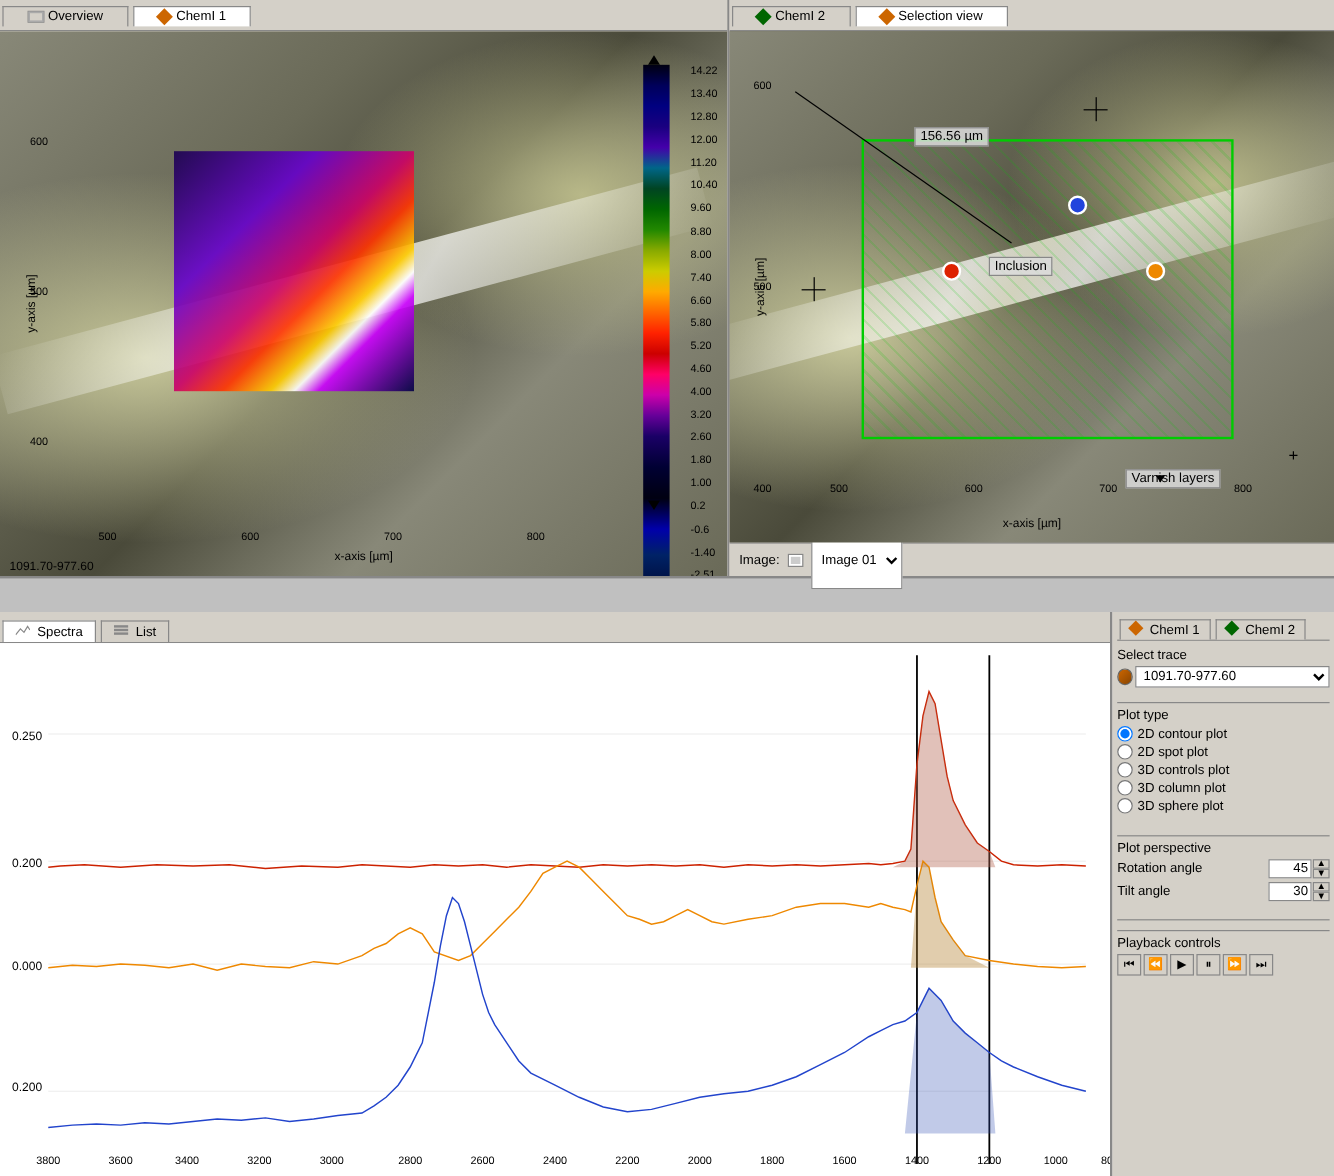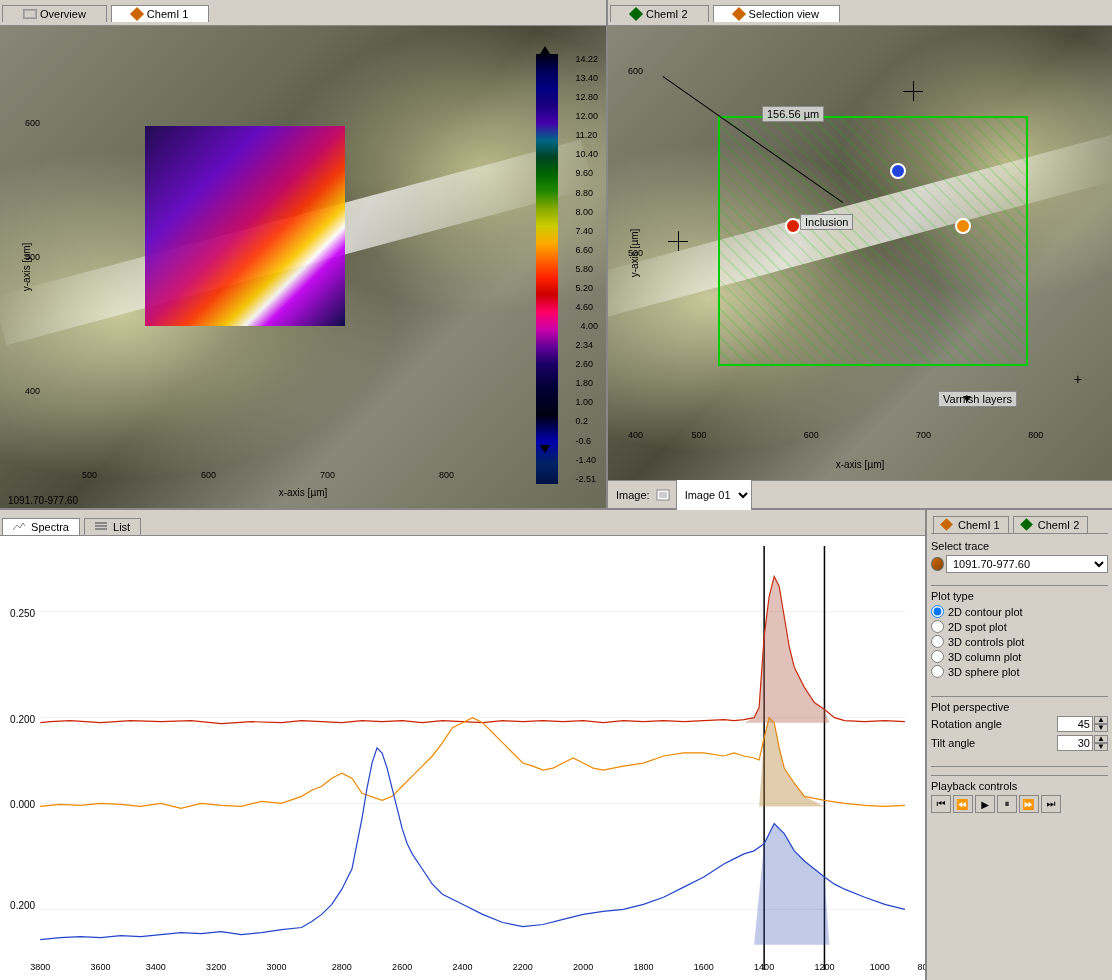--- a/index.html
+++ b/index.html
@@ -38,21 +38,21 @@
     
     .measure-label { position: absolute; font-size: 11px; background: rgba(220,220,220,0.85); border: 1px solid #888; padding: 1px 4px; }
     .varnish-label { position: absolute; font-size: 11px; background: rgba(220,220,220,0.85); border: 1px solid #888; padding: 1px 4px; }
     
     
     .crosshair { position: absolute; width: 20px; height: 20px; }
     .crosshair::before { content: ''; position: absolute; left: 50%; top: 0; width: 1px; height: 100%; background: #000; }
     .crosshair::after { content: ''; position: absolute; top: 50%; left: 0; width: 100%; height: 1px; background: #000; }
     
     
-    .bottom-row { display: flex; flex-direction: row; flex: 1; height: 470px; }
+    .bottom-row { display: flex; flex-direction: row; flex: 1; height: 470px; margin-top: 28px; }
     
     
     .spectra-panel { flex: 1; background: #fff; display: flex; flex-direction: column; border-right: 2px solid #888; }
     .spectra-tabs { display: flex; background: #d4d0c8; border-bottom: 1px solid #888; height: 26px; align-items: flex-end; }
     .spectra-tab { padding: 2px 10px; border: 1px solid #888; background: #d4d0c8; cursor: pointer; margin: 2px 2px 0; border-bottom: none; font-size: 11px; }
     .spectra-tab.active { background: #fff; }
     .spectra-content { flex: 1; position: relative; overflow: hidden; background: #fff; }
     
     
     .chart-svg { width: 100%; height: 100%; }
@@ -154,22 +154,22 @@
           <span style="font-size:9px;">11.20</span>
           <span style="font-size:9px;">10.40</span>
           <span style="font-size:9px;">9.60</span>
           <span style="font-size:9px;">8.80</span>
           <span style="font-size:9px;">8.00</span>
           <span style="font-size:9px;">7.40</span>
           <span style="font-size:9px;">6.60</span>
           <span style="font-size:9px;">5.80</span>
           <span style="font-size:9px;">5.20</span>
           <span style="font-size:9px;">4.60</span>
-          <span style="font-size:9px;text-align:right;">4.00</span>
-          <span style="font-size:9px;">2.34</span>
+          <span style="font-size:9px;">4.00</span>
+          <span style="font-size:9px;">3.20</span>
           <span style="font-size:9px;">2.60</span>
           <span style="font-size:9px;">1.80</span>
           <span style="font-size:9px;">1.00</span>
           <span style="font-size:9px;">0.2</span>
           <span style="font-size:9px;">-0.6</span>
           <span style="font-size:9px;">-1.40</span>
           <span style="font-size:9px;">-2.51</span>
         </div>
 
         <div style="position:absolute;right:56px;top:20px;">
@@ -201,21 +201,21 @@
 
         <div class="selection-overlay" style="left:110px;top:90px;width:310px;height:250px;"></div>
 
         <div style="position:absolute;left:55px;top:50px;width:220px;height:1px;background:#000;transform:rotate(35deg);transform-origin:0 0;"></div>
         <div class="measure-label" style="left:130px;top:80px;margin-left:24px;">156.56 µm</div>
 
         <div class="crosshair" style="left:60px;top:205px;"></div>
         <div class="crosshair" style="left:295px;top:55px;"></div>
 
         <div class="point-marker point-red" style="left:185px;top:200px;"></div>
-        <div class="measure-label" style="left:192px;top:188px;font-size:11px;">Inclusion</div>
+        <div class="measure-label" style="left:216px;top:188px;font-size:11px;">Inclusion</div>
 
         <div class="point-marker point-blue" style="left:290px;top:145px;"></div>
 
         <div class="point-marker point-orange" style="left:355px;top:200px;"></div>
 
         <div class="varnish-label" style="left:330px;top:365px;font-size:11px;">Varnish layers</div>
         <div style="position:absolute;left:355px;top:370px;width:0;height:0;border-top:6px solid #000;border-left:4px solid transparent;border-right:4px solid transparent;"></div>
 
         <div style="position:absolute;right:30px;top:345px;font-size:14px;cursor:crosshair;">+</div>
 

